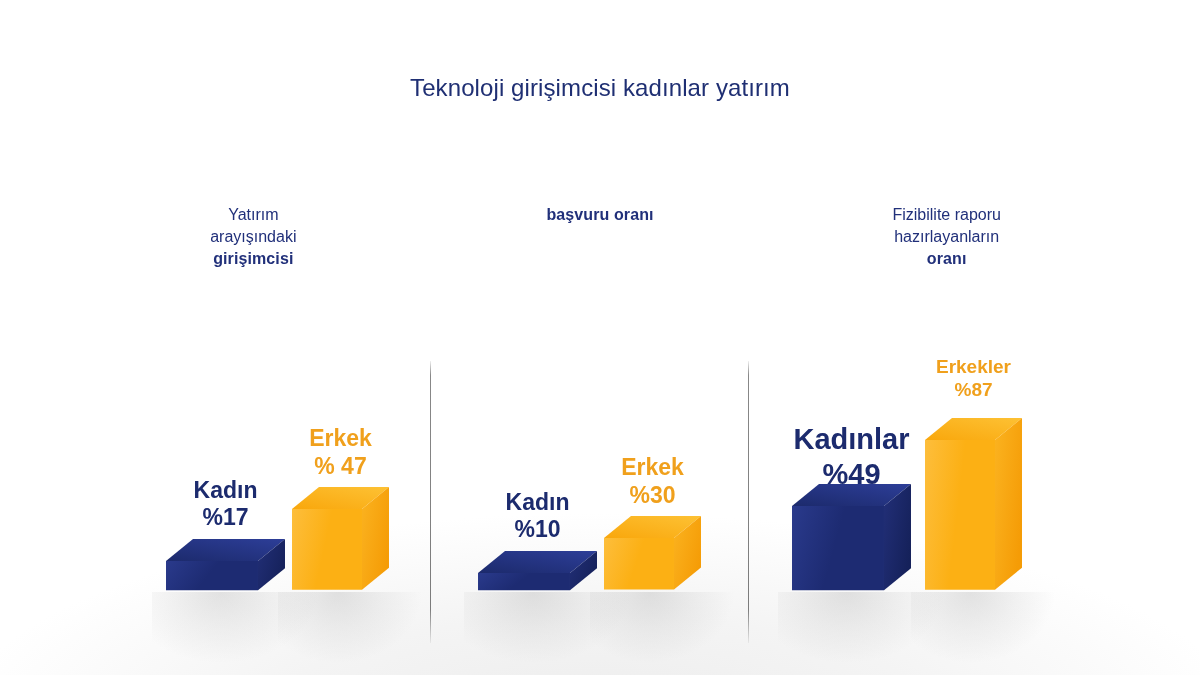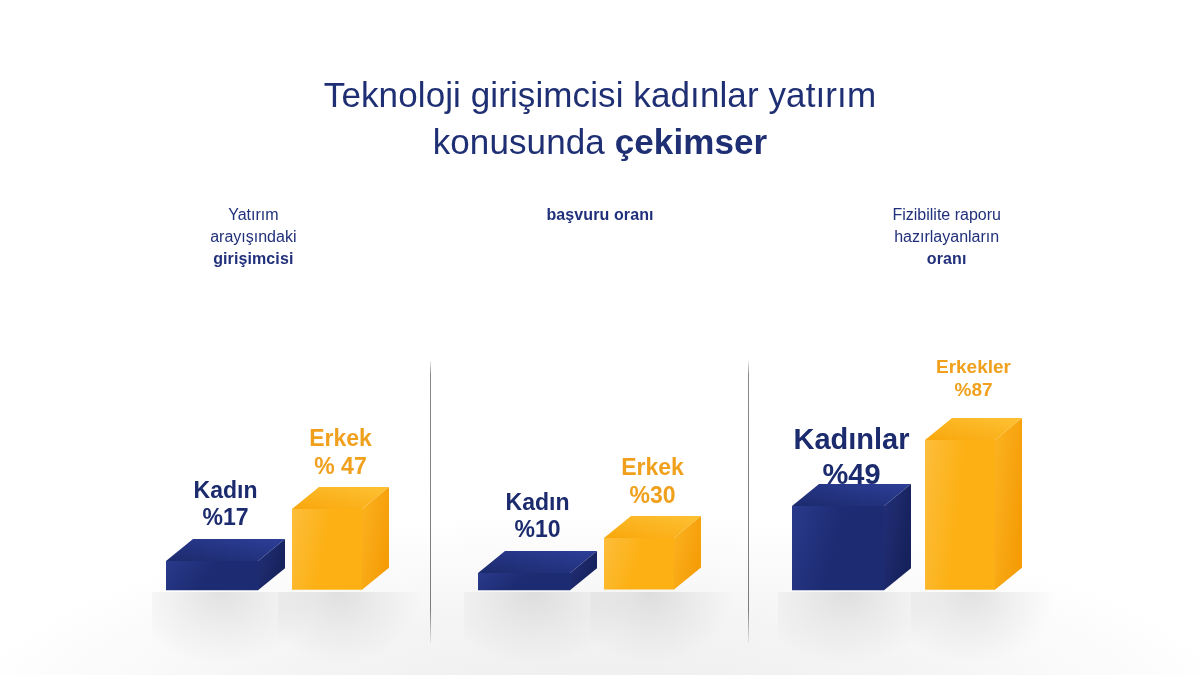--- a/index.html
+++ b/index.html
@@ -19,21 +19,21 @@
   }
 
   
   .title {
     position: absolute;
     left: 0;
     top: 72px;
     width: 1200px;
     text-align: center;
     color: #1f2f73;
-    font-size: 35px;
+    font-size: 24px;
     line-height: 1.34;
     font-weight: 400;
     letter-spacing: 0.1px;
   }
   .title .strong { font-weight: 700; }
 
   
   .headers {
     position: absolute;
     left: 80px;
@@ -95,21 +95,20 @@
   .lbl-navy   { color: #1c2b6e; }
   .lbl-orange { color: #f0a01c; }
 </style>
 </head>
 <body>
 
 <div id="infographic">
 
   <div class="title">
     <div>Teknoloji girişimcisi kadınlar yatırım</div>
-    <div><span>konusunda </span><span class="strong">çekimser</span></div>
   </div>
 
   <div class="headers">
     <div class="col-head">
       <div>Yatırım</div>
       <div>arayışındaki</div>
       <div class="strong">girişimcisi</div>
     </div>
     <div class="col-head">
       <div class="strong">başvuru oranı</div>

